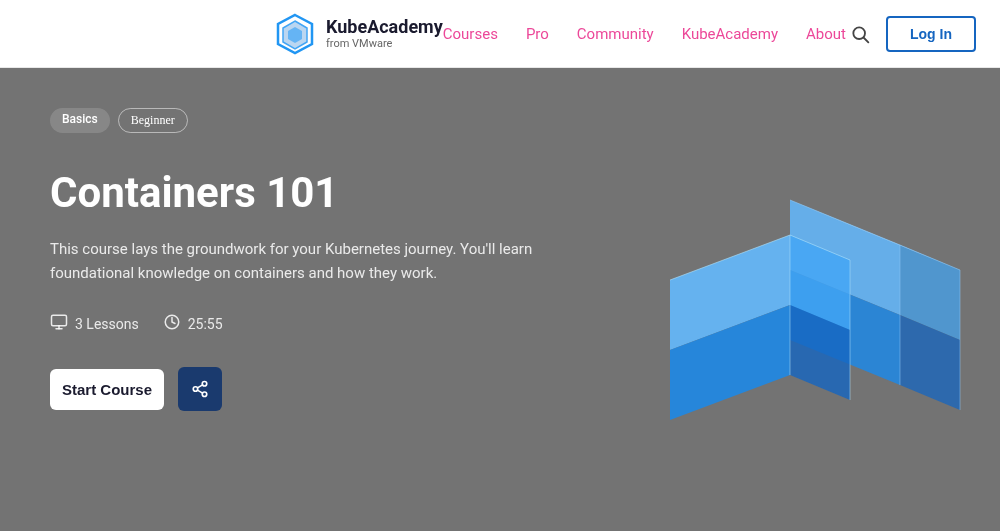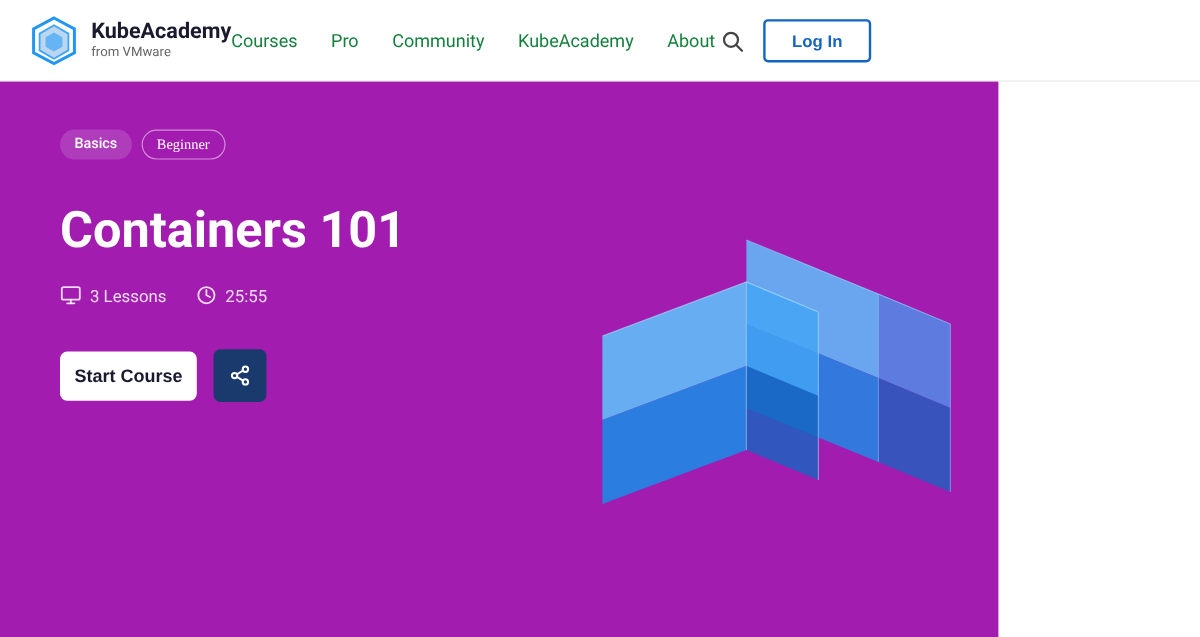--- a/index.html
+++ b/index.html
@@ -2,21 +2,21 @@
 <html><head>
   <meta charset="utf-8">
   <style>
     * { margin: 0; padding: 0; box-sizing: border-box; }
     body { font-family: -apple-system, BlinkMacSystemFont, 'Segoe UI', Roboto, sans-serif; width: 1000px; height: 531px; overflow: hidden; }
 
     
     .header {
       display: flex;
       align-items: center;
-      justify-content: flex-start;
+      justify-content: flex-end;
       background: #ffffff;
       height: 68px;
       padding: 0 24px;
       border-bottom: 1px solid #e8e8e8;
     }
     .logo-area {
       display: flex;
       align-items: center;
       gap: 10px;
     }
@@ -38,21 +38,21 @@
       font-size: 11px;
       color: #666;
     }
     .nav {
       display: flex;
       align-items: center;
       gap: 28px;
     }
     .nav-item {
       font-size: 15px;
-      color: #15803d;
+      color: #ec4899;
       cursor: pointer;
       text-decoration: none;
     }
     .nav-right {
       display: flex;
       align-items: center;
       gap: 12px;
     }
     .search-icon-btn {
       background: none;
@@ -80,22 +80,22 @@
       color: #ffffff;
       padding: 8px 22px;
       border-radius: 4px;
       font-size: 14px;
       font-weight: 600;
       cursor: pointer;
     }
 
     
     .hero {
-      background: #a21caf;
-      width: 832px;
+      background: #737373;
+      width: 1000px;
       height: 463px;
       position: relative;
       display: flex;
       align-items: flex-start;
       padding: 40px 50px;
       overflow: hidden;
     }
     .hero-content {
       flex: 1;
       max-width: 560px;
@@ -231,20 +231,21 @@
   </div>
 </header>
 
 <section class="hero">
   <div class="hero-content">
     <div class="badges">
       <span class="badge">Basics</span>
       <span class="badge-outline">Beginner</span>
     </div>
     <h1 class="hero-title">Containers 101</h1>
+    <p class="hero-desc">This course lays the groundwork for your Kubernetes journey. You'll learn foundational knowledge on containers and how they work.</p>
     <div class="meta-row">
       <div class="meta-item">
         <span class="meta-icon">
           <svg width="18" height="18" viewBox="0 0 24 24" fill="none" stroke="rgba(255,255,255,0.85)" stroke-width="2" stroke-linecap="round" stroke-linejoin="round">
             <rect x="2" y="3" width="20" height="14" rx="2"></rect>
             <line x1="8" y1="21" x2="16" y2="21"></line>
             <line x1="12" y1="17" x2="12" y2="21"></line>
           </svg>
         </span>
         <span>3 Lessons</span>

